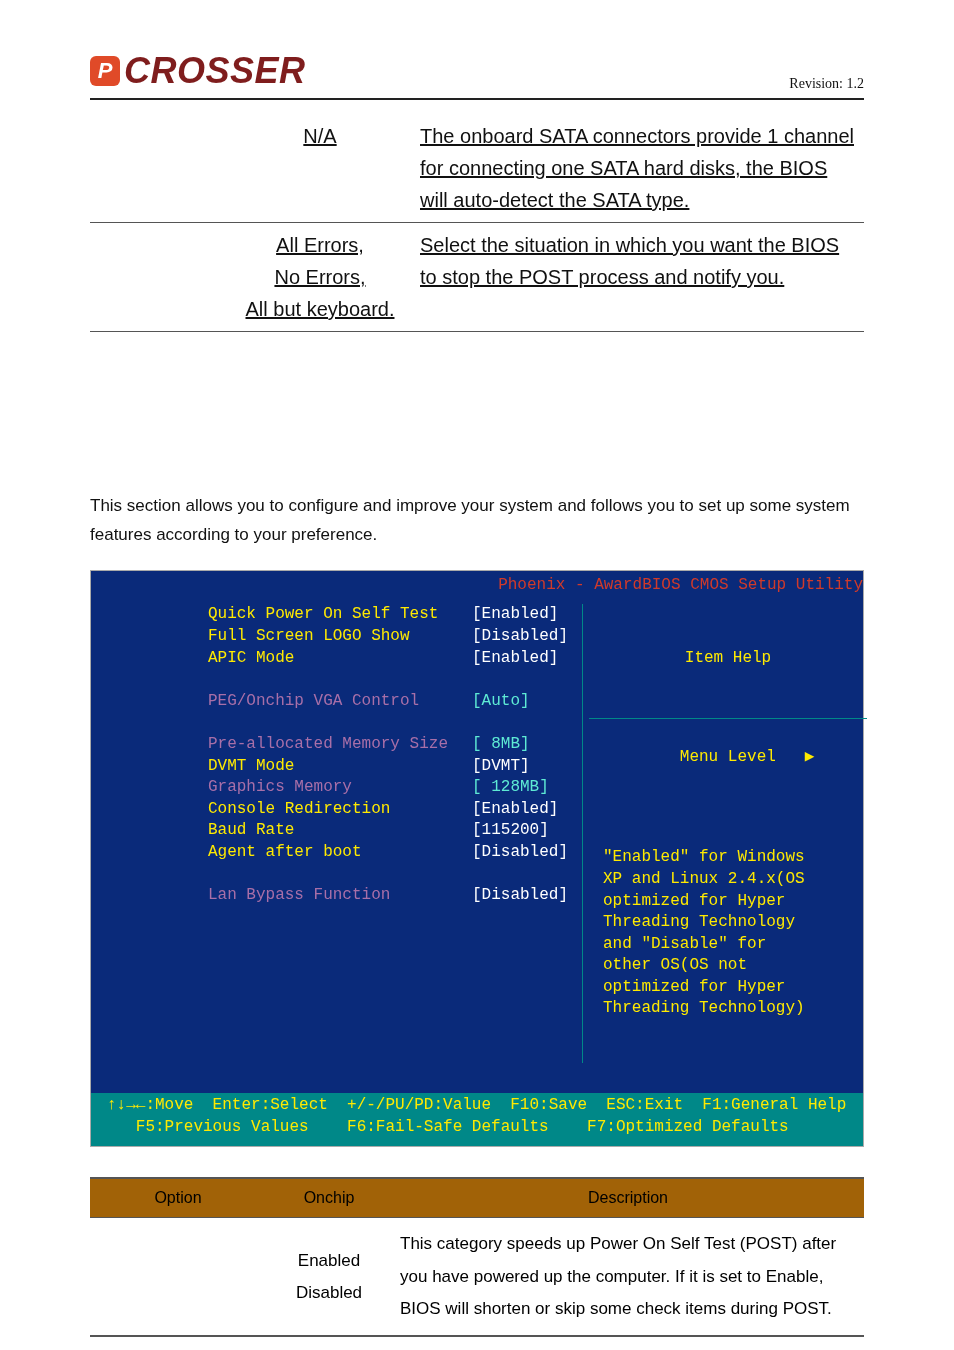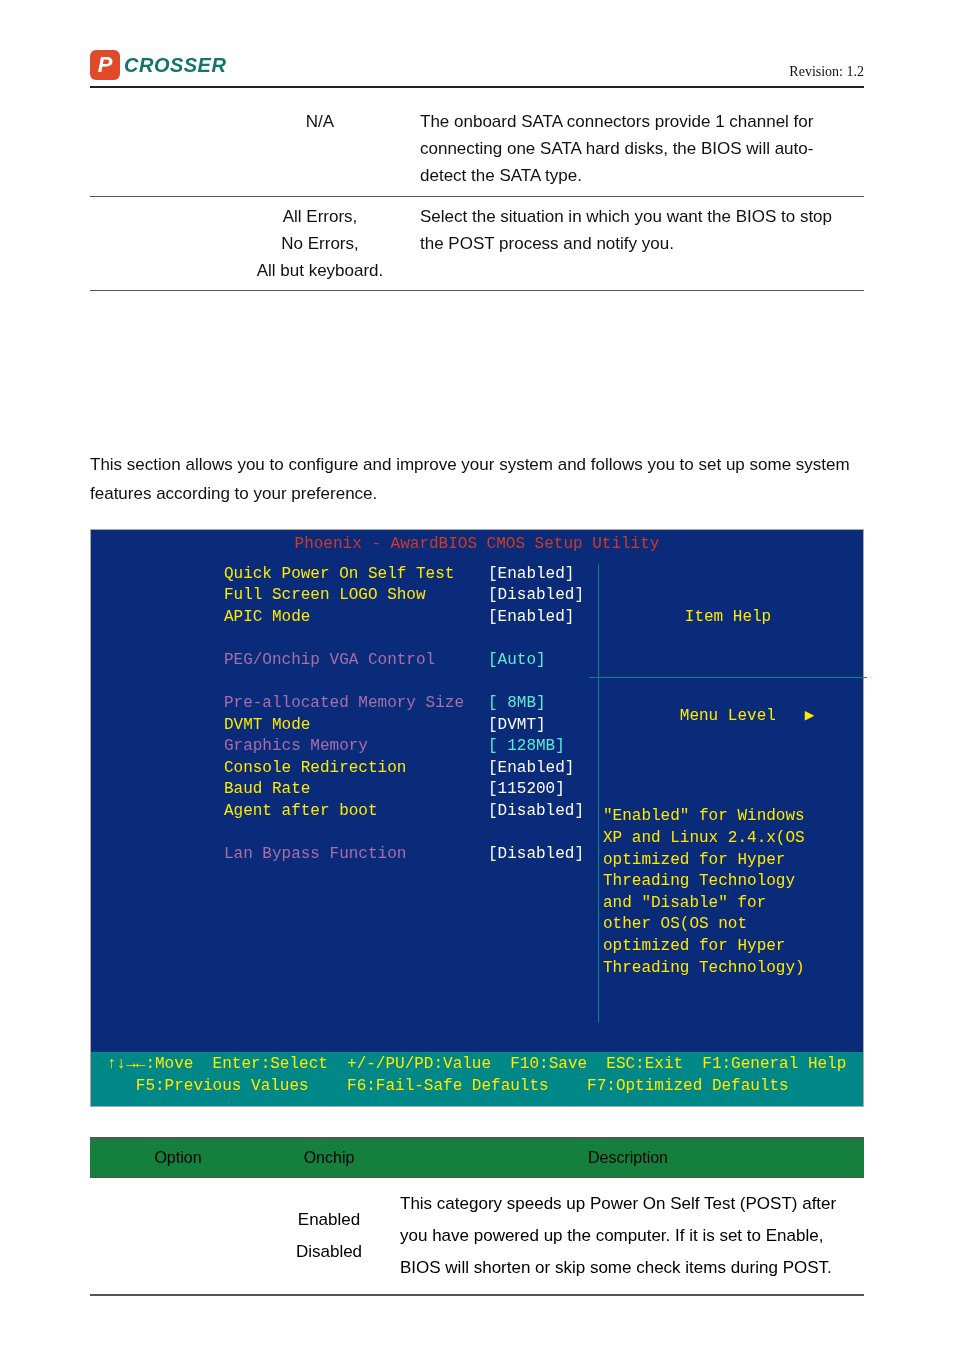--- a/index.html
+++ b/index.html
@@ -34,42 +34,43 @@
     border-radius: 6px;
     color: #fff;
     font-weight: 900;
     font-size: 22px;
     display: inline-flex;
     align-items: center;
     justify-content: center;
     font-style: italic;
   }
   .logo-text {
-    font-size: 20px;
+    font-size: 36px;
     font-weight: 900;
     font-style: italic;
     letter-spacing: 0.5px;
-    color: #0f766e;
+    color: #7f1d1d;
   }
   .revision {
     font-family: "Times New Roman", serif;
     font-size: 14px;
     color: #111;
   }
   table {
     border-collapse: collapse;
     width: 100%;
   }
   .tbl1 td {
     border-bottom: 1px solid #555;
     padding: 6px 10px;
-    font-size: 17px;
+    font-size: 20px;
     color: #111;
     line-height: 1.6;
     vertical-align: top;
+    text-decoration: underline;
   }
   .tbl1 .col-option { width: 120px; }
   .tbl1 .col-choice { width: 160px; text-align: center; }
   .intro {
     margin-top: 160px;
     margin-bottom: 20px;
     font-size: 17px;
     line-height: 1.7;
     color: #111;
   }
@@ -77,21 +78,21 @@
     font-family: "Courier New", monospace;
     font-size: 16px;
     line-height: 1.35;
     color: #fff;
     background: #0a2a7a;
     border: 1px solid #aaa;
     padding: 0;
     margin-top: 6px;
   }
   .bios-title {
-    text-align: center;
+    text-align: right;
     color: #d03a2a;
     background: #0a2a7a;
     padding: 4px 0 0 0;
   }
   .bios-tabs {
     background: #008888;
     color: #ffea00;
     padding: 1px 8px;
   }
   .bios-tabs .tab-sel {
@@ -110,41 +111,41 @@
     white-space: pre;
     justify-content: flex-end;
   }
   .bios-labels { color: #ffea00; }
   .bios-labels .purple { color: #a86fa8; }
   .bios-values { color: #fff; margin-left: 24px; }
   .bios-values .purple { color: #5eead4; }
   .bios-right {
     width: 250px;
     border-left: 1px solid #008888;
-    padding-left: 4px;
+    padding-left: 20px;
     margin-left: 14px;
     white-space: pre;
   }
   .item-help-title { color: #ffea00; text-align: center; display: block; }
   .menu-level { color: #ffea00; }
   .help-body { color: #ffea00; }
   .bios-footer {
     background: #008888;
     color: #ffea00;
     padding: 2px 8px 8px 16px;
     white-space: pre;
   }
 
   .tbl2 {
     margin-top: 30px;
   }
   .tbl2 th {
     border-top: 2px solid #555;
     border-bottom: 1px solid #555;
-    background: #15803d;
+    background: #a16207;
     font-weight: normal;
     font-size: 16px;
     padding: 10px 8px;
   }
   .tbl2 td {
     border-bottom: 2px solid #555;
     font-size: 17px;
     padding: 10px 8px;
     line-height: 1.9;
     vertical-align: middle;

